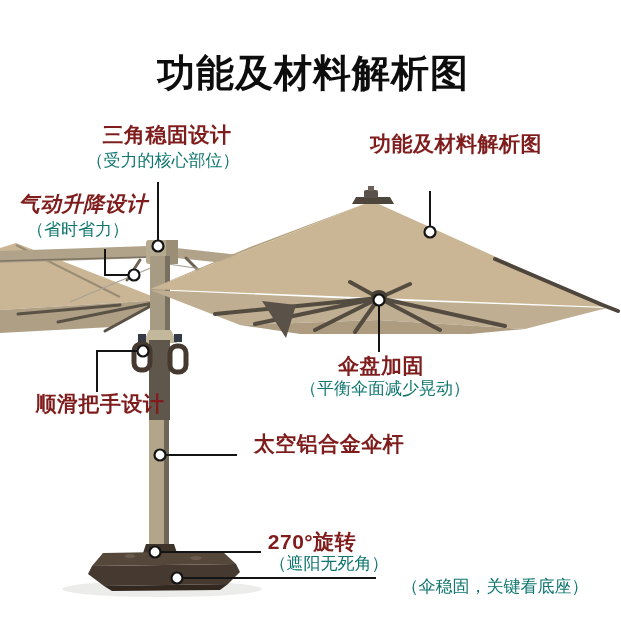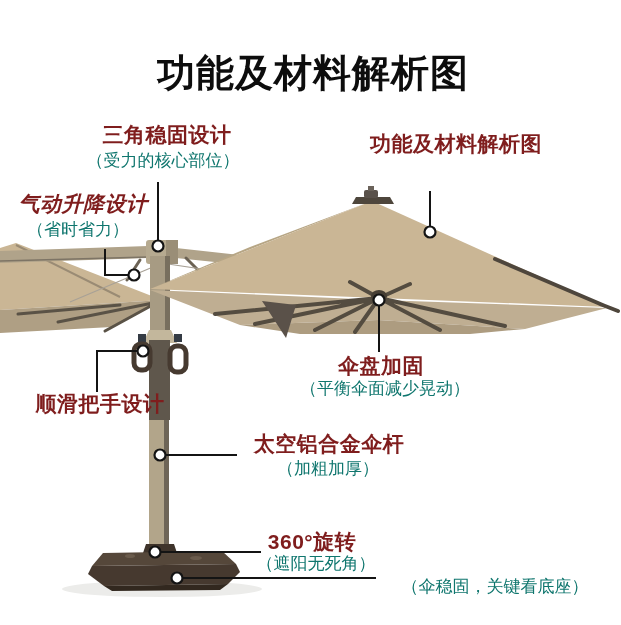--- a/index.html
+++ b/index.html
@@ -122,20 +122,19 @@
 
   <div class="callout-label" style="left:83px;top:192px;font-style:italic;">气动升降设计</div>
   <div class="callout-sub" style="left:78px;top:220px;text-align:right;">（省时省力）</div>
 
   <div class="callout-label" style="left:381px;top:354px;">伞盘加固</div>
   <div class="callout-sub" style="left:385px;top:379px;">（平衡伞面减少晃动）</div>
 
   <div class="callout-label" style="left:100px;top:392px;">顺滑把手设计</div>
 
   <div class="callout-label" style="left:329px;top:432px;">太空铝合金伞杆</div>
-  <div class="callout-sub" style="left:328px;top:459px;">（加粗加厚）</div>
 
-  <div class="callout-label" style="left:312px;top:530px;">360°旋转</div>
-  <div class="callout-sub" style="left:316px;top:554px;font-family:Liberation Serif, serif;">（遮阳无死角）</div>
+  <div class="callout-label" style="left:312px;top:530px;">270°旋转</div>
+  <div class="callout-sub" style="left:329px;top:554px;font-family:Liberation Serif, serif;">（遮阳无死角）</div>
 
   <div class="callout-sub" style="left:495px;top:577px;">（伞稳固，关键看底座）</div>
 
 </div>
 
 </body></html>

